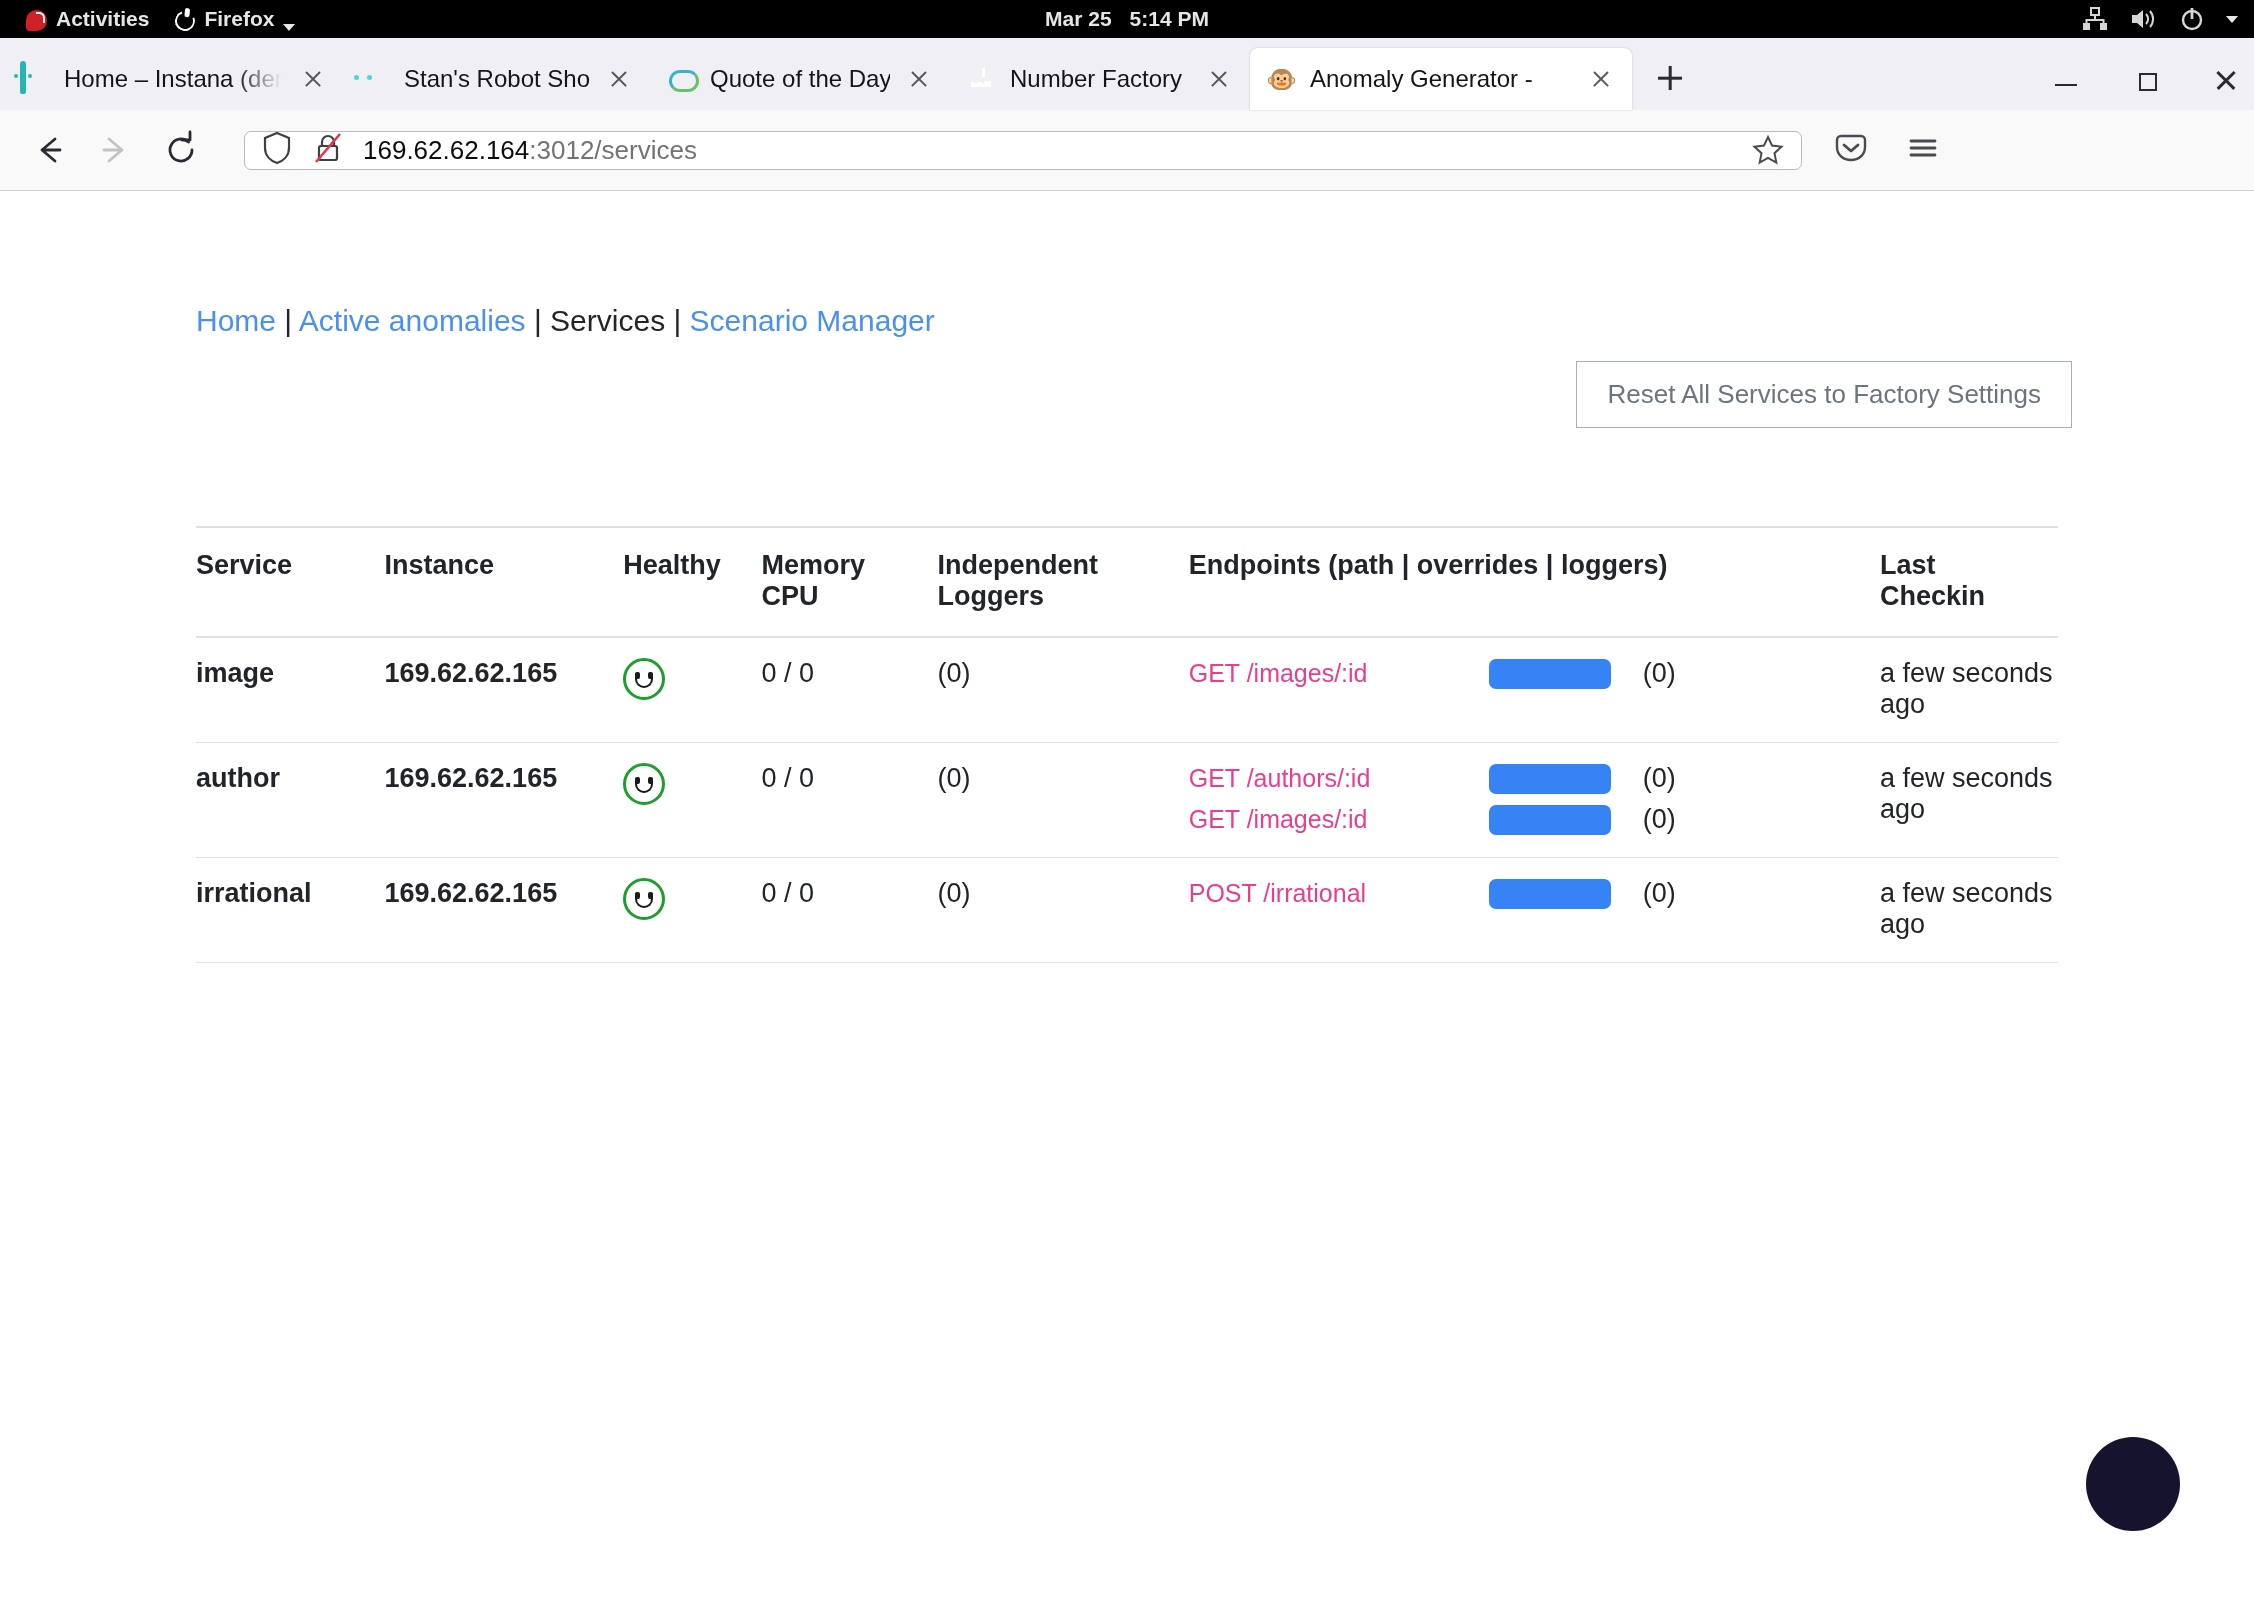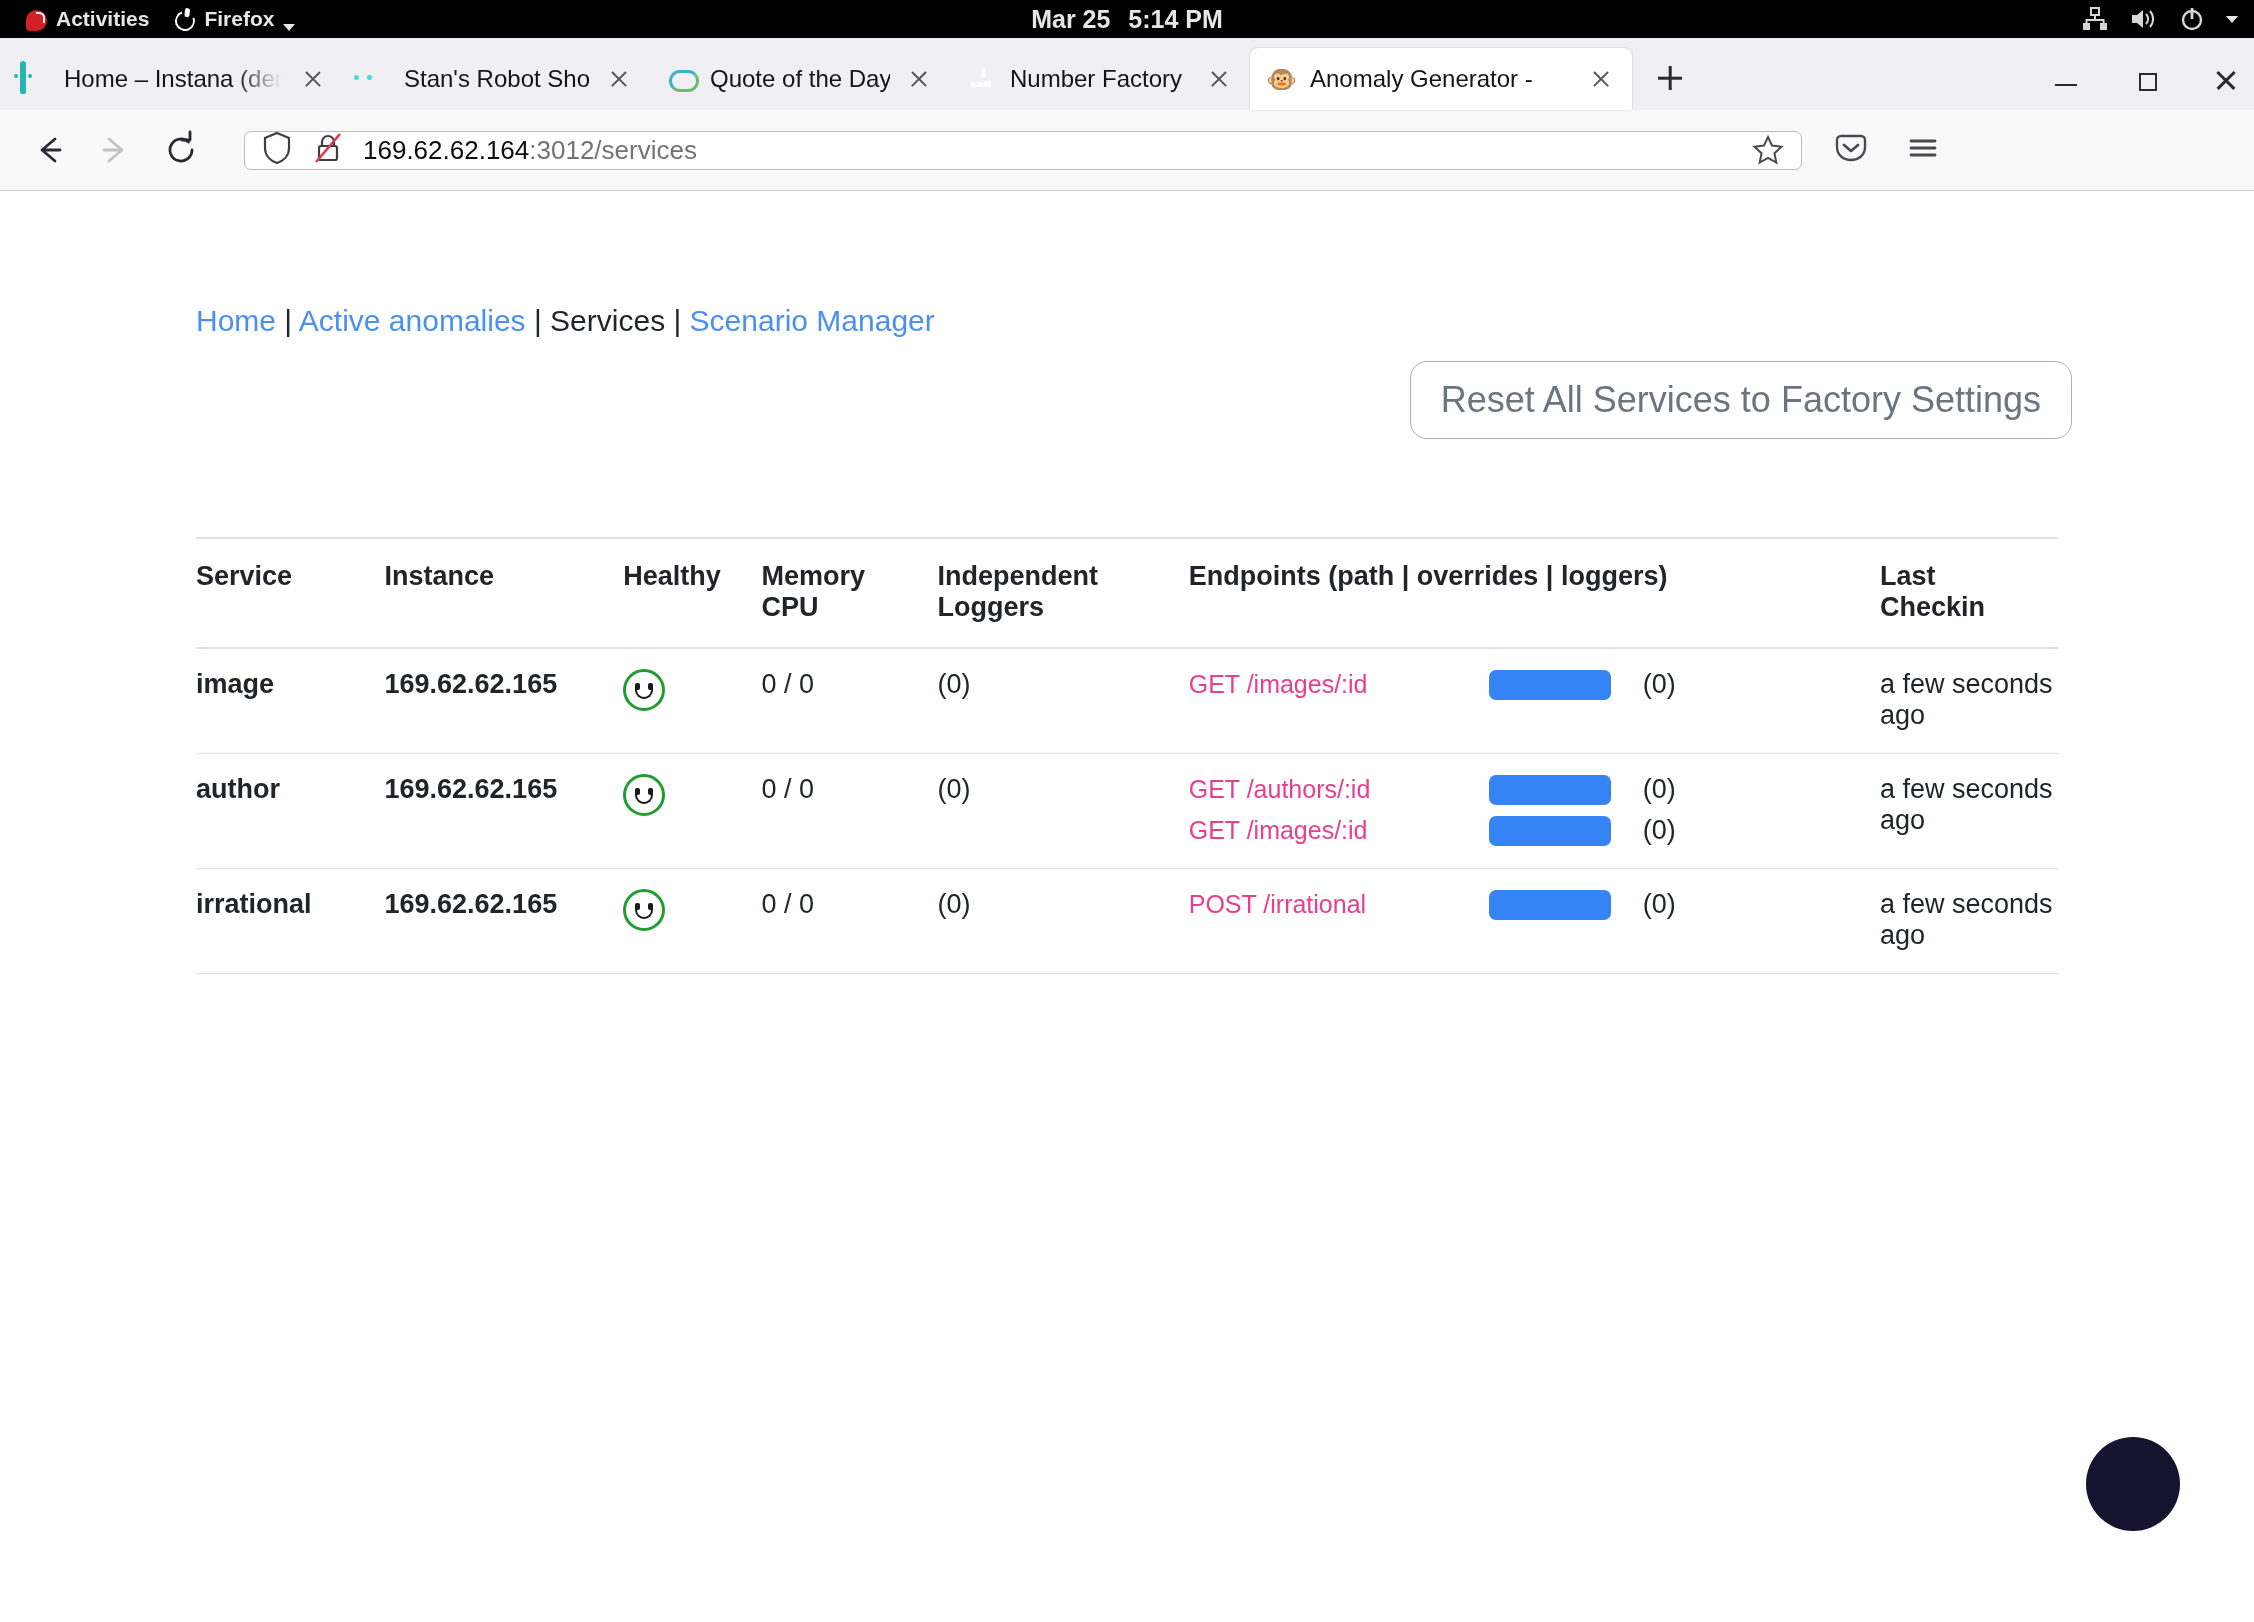--- a/index.html
+++ b/index.html
@@ -36,21 +36,21 @@
     content: ""; position: absolute; left: 4px; top: -5px;
     width: 5px; height: 9px; background: #ffffff;
     transform: rotate(-20deg); border-radius: 2px;
   }
   .caret-dn {
     width: 0; height: 0; border-left: 6px solid transparent;
     border-right: 6px solid transparent; border-top: 7px solid #e6e6e6;
   }
   .gnome-clock {
     position: absolute; left: 50%; transform: translateX(-50%);
-    display: flex; gap: 18px; font-size: 25px; font-weight: bold;
+    display: flex; gap: 18px; font-size: 21px; font-weight: bold;
   }
   .gnome-right {
     position: absolute; right: 16px; display: flex;
     align-items: center; gap: 22px;
   }
   .sysicon { display: flex; align-items: center; }
 
   
   .ff-chrome { background: #f9f9fa; border-bottom: 1px solid #cfcfd3; }
   .tabstrip {
@@ -183,22 +183,22 @@
   .content { padding: 112px 0 0 0; }
   .breadcrumb {
     font-size: 30px; color: #212529; padding-left: 196px; line-height: 1.2;
   }
   .breadcrumb a { color: #4a90f0; text-decoration: none; }
   .breadcrumb .sep { color: #212529; }
   .breadcrumb .current { color: #212529; }
 
   .resetrow { display: flex; justify-content: flex-end; padding-right: 182px; margin-top: 22px; }
   .reset-btn {
-    border: 1px solid #a9b0b7; background: #ffffff; border-radius: 17px;
-    color: #6c757d; font-size: 36px; padding: 17px 30px;
+    border: 1px solid #a9b0b7; background: #ffffff; border-radius: 0;
+    color: #6c757d; font-size: 26px; padding: 17px 30px;
     font-family: "Liberation Sans", sans-serif; cursor: pointer;
   }
 
   .page-title {
     text-align: center; font-size: 71px; font-weight: 400;
     color: #212529; margin-top: 48px; letter-spacing: -0.5px;
   }
 
   .table-wrap { margin: 98px 196px 0 196px; }
   table { width: 100%; border-collapse: collapse; }

